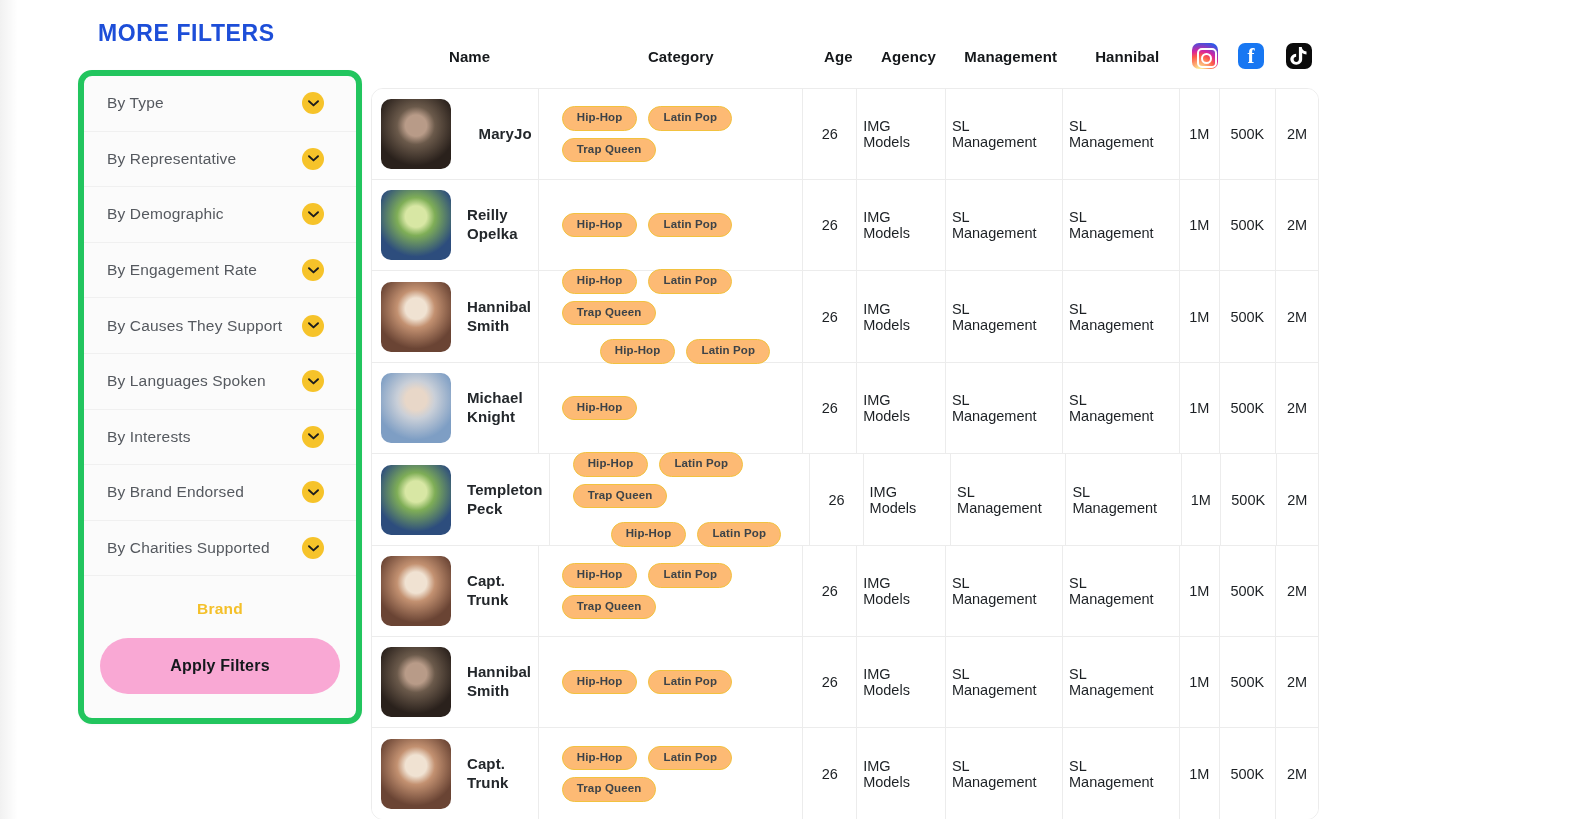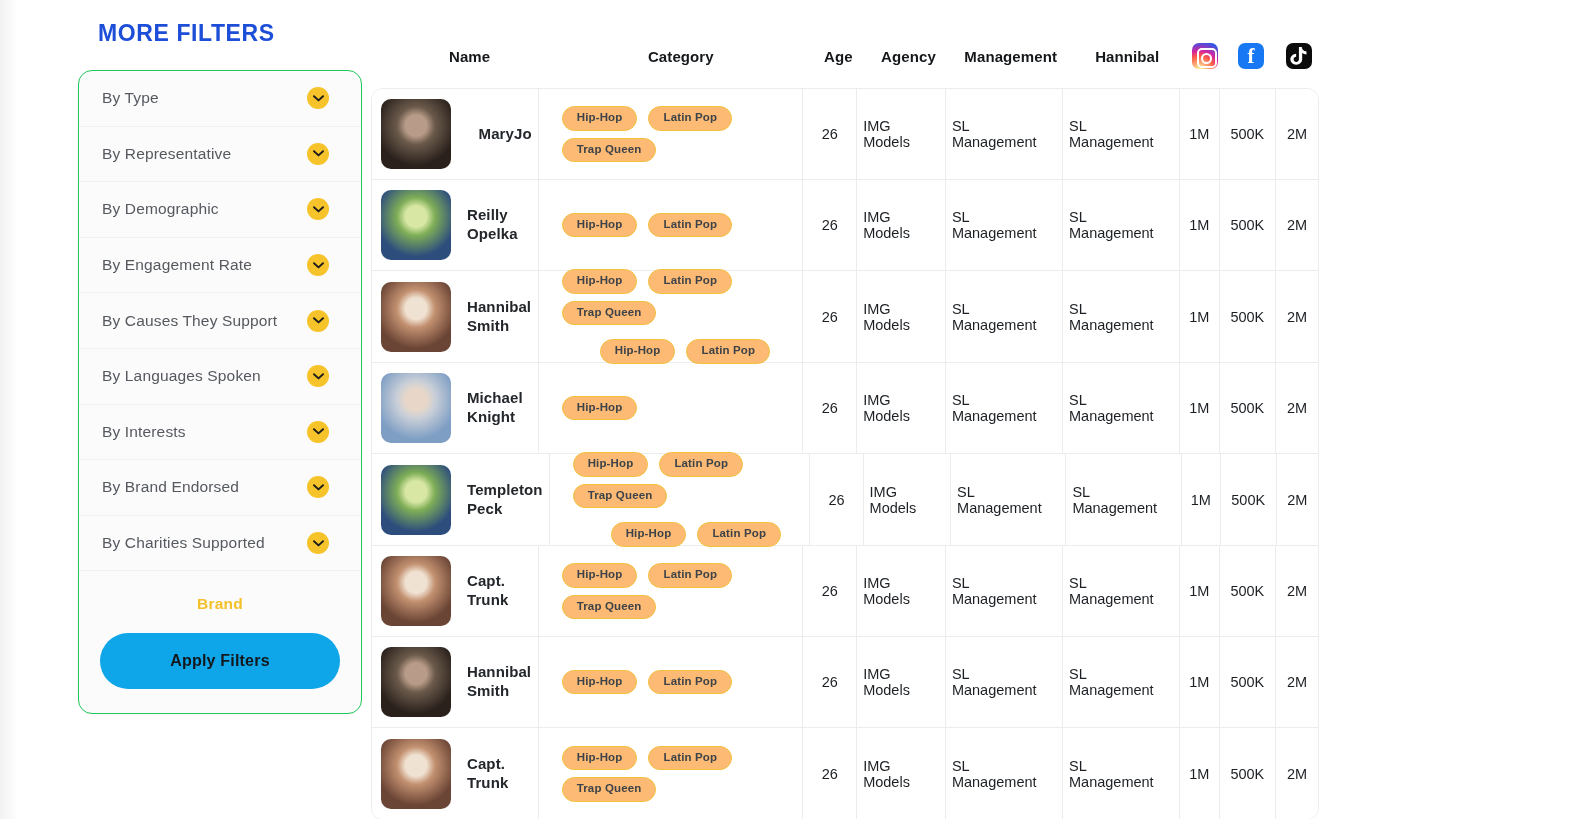--- a/index.html
+++ b/index.html
@@ -36,21 +36,21 @@
   .filters-title {
     font-size: 23px;
     font-weight: bold;
     letter-spacing: 0.6px;
     color: #1d4ed8;
     padding-left: 20px;
     margin-bottom: 23px;
   }
   .filters-card {
     background: #fbfbfb;
-    border: 1px solid #22c55e;
+    border: 6px solid #22c55e;
     border-radius: 14px;
     box-shadow: 0 1px 3px rgba(0,0,0,0.035);
     overflow: hidden;
   }
   .filter-row {
     height: 55.6px;
     display: flex;
     align-items: center;
     justify-content: space-between;
     padding: 0 32px 0 23px;
@@ -88,21 +88,21 @@
     cursor: pointer;
   }
   .apply-btn {
     display: block;
     width: 240px;
     margin: 0 auto;
     height: 56px;
     line-height: 56px;
     border: none;
     border-radius: 28px;
-    background: #0ea5e9;
+    background: #f9a8d4;
     color: #14181c;
     font-size: 16px;
     font-weight: bold;
     font-family: "Liberation Sans", sans-serif;
     letter-spacing: 0.2px;
     cursor: pointer;
   }
 
   
   .table-wrap {

